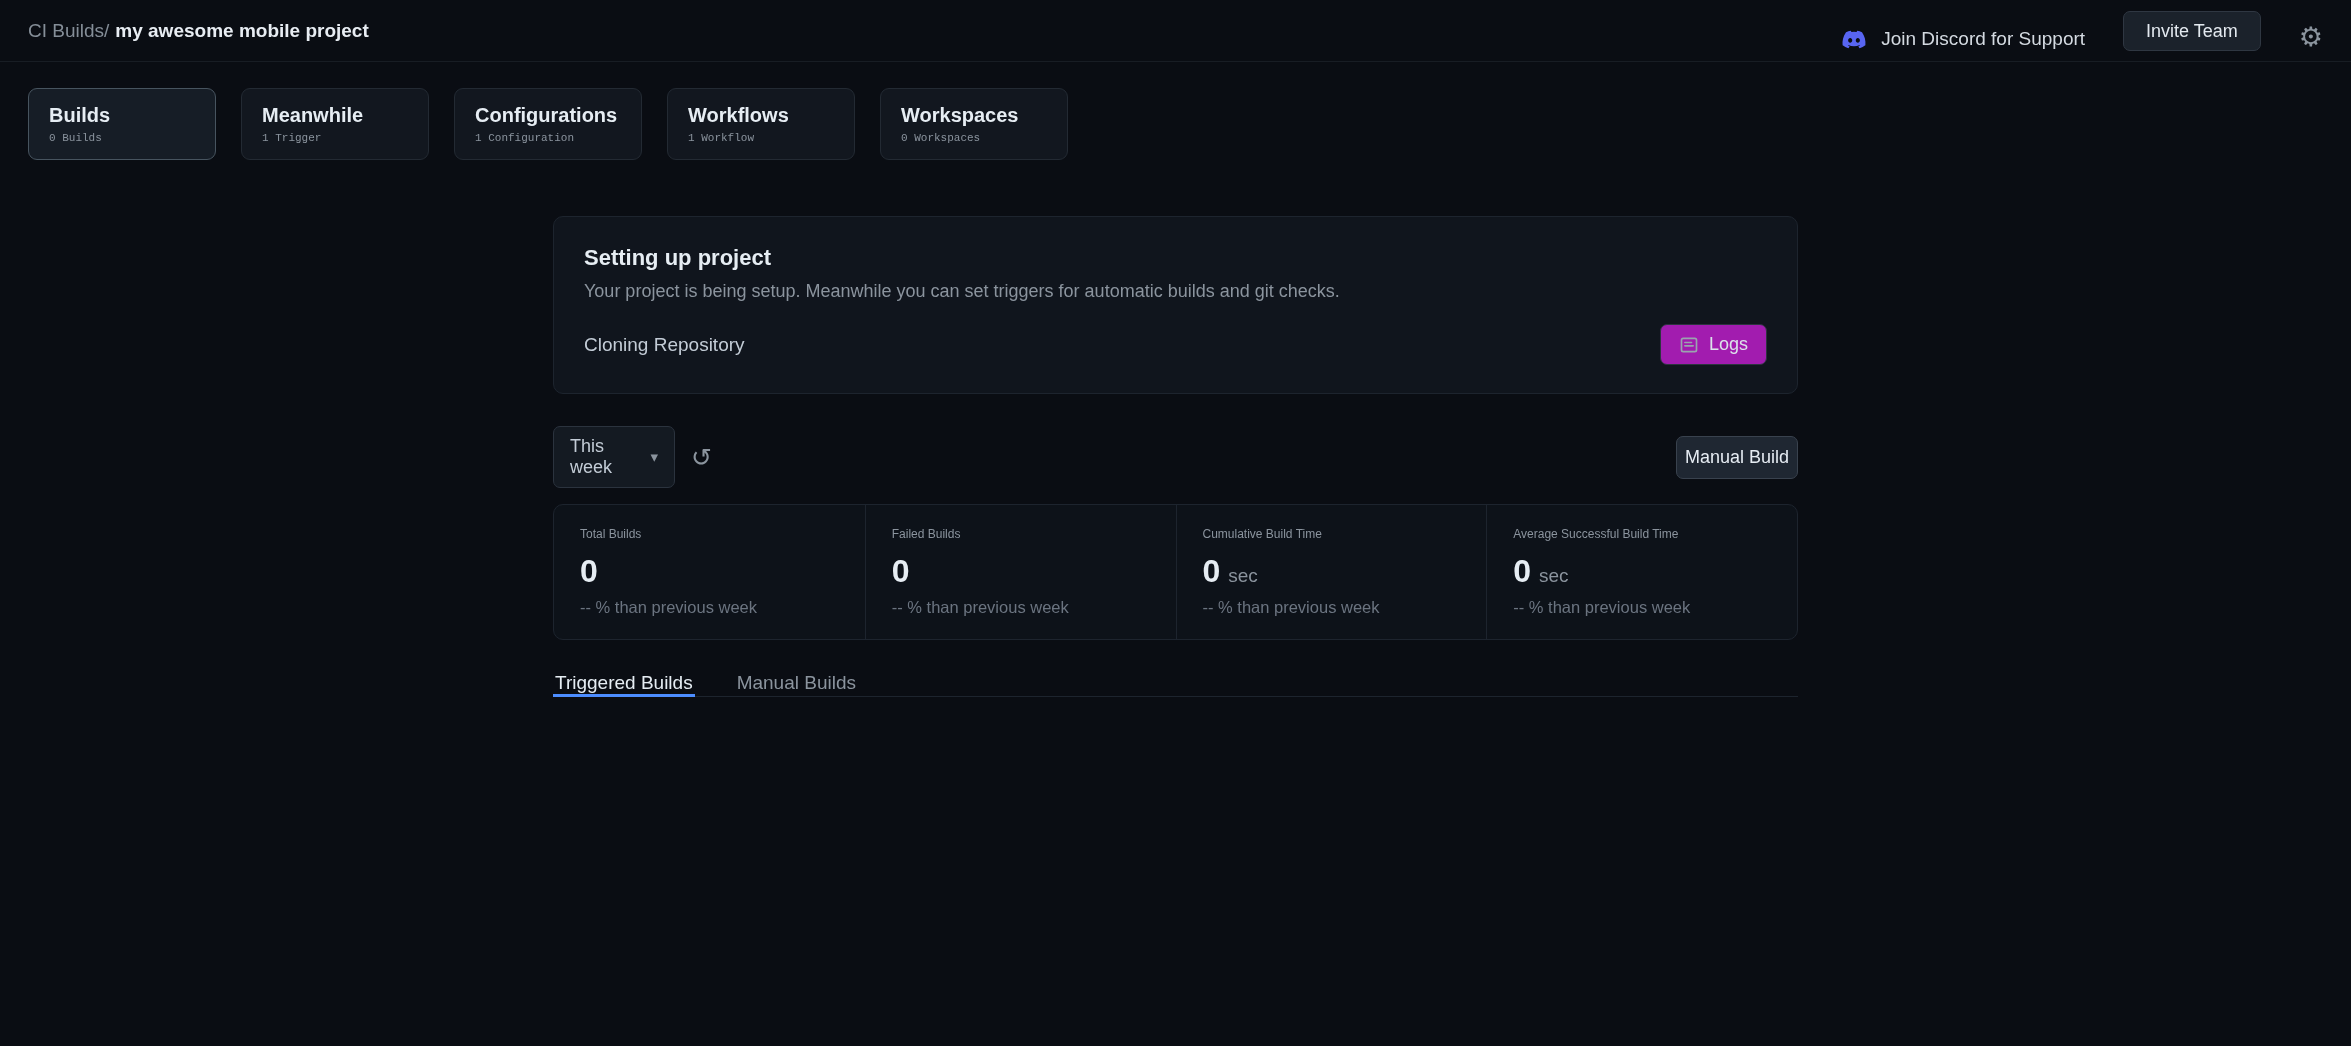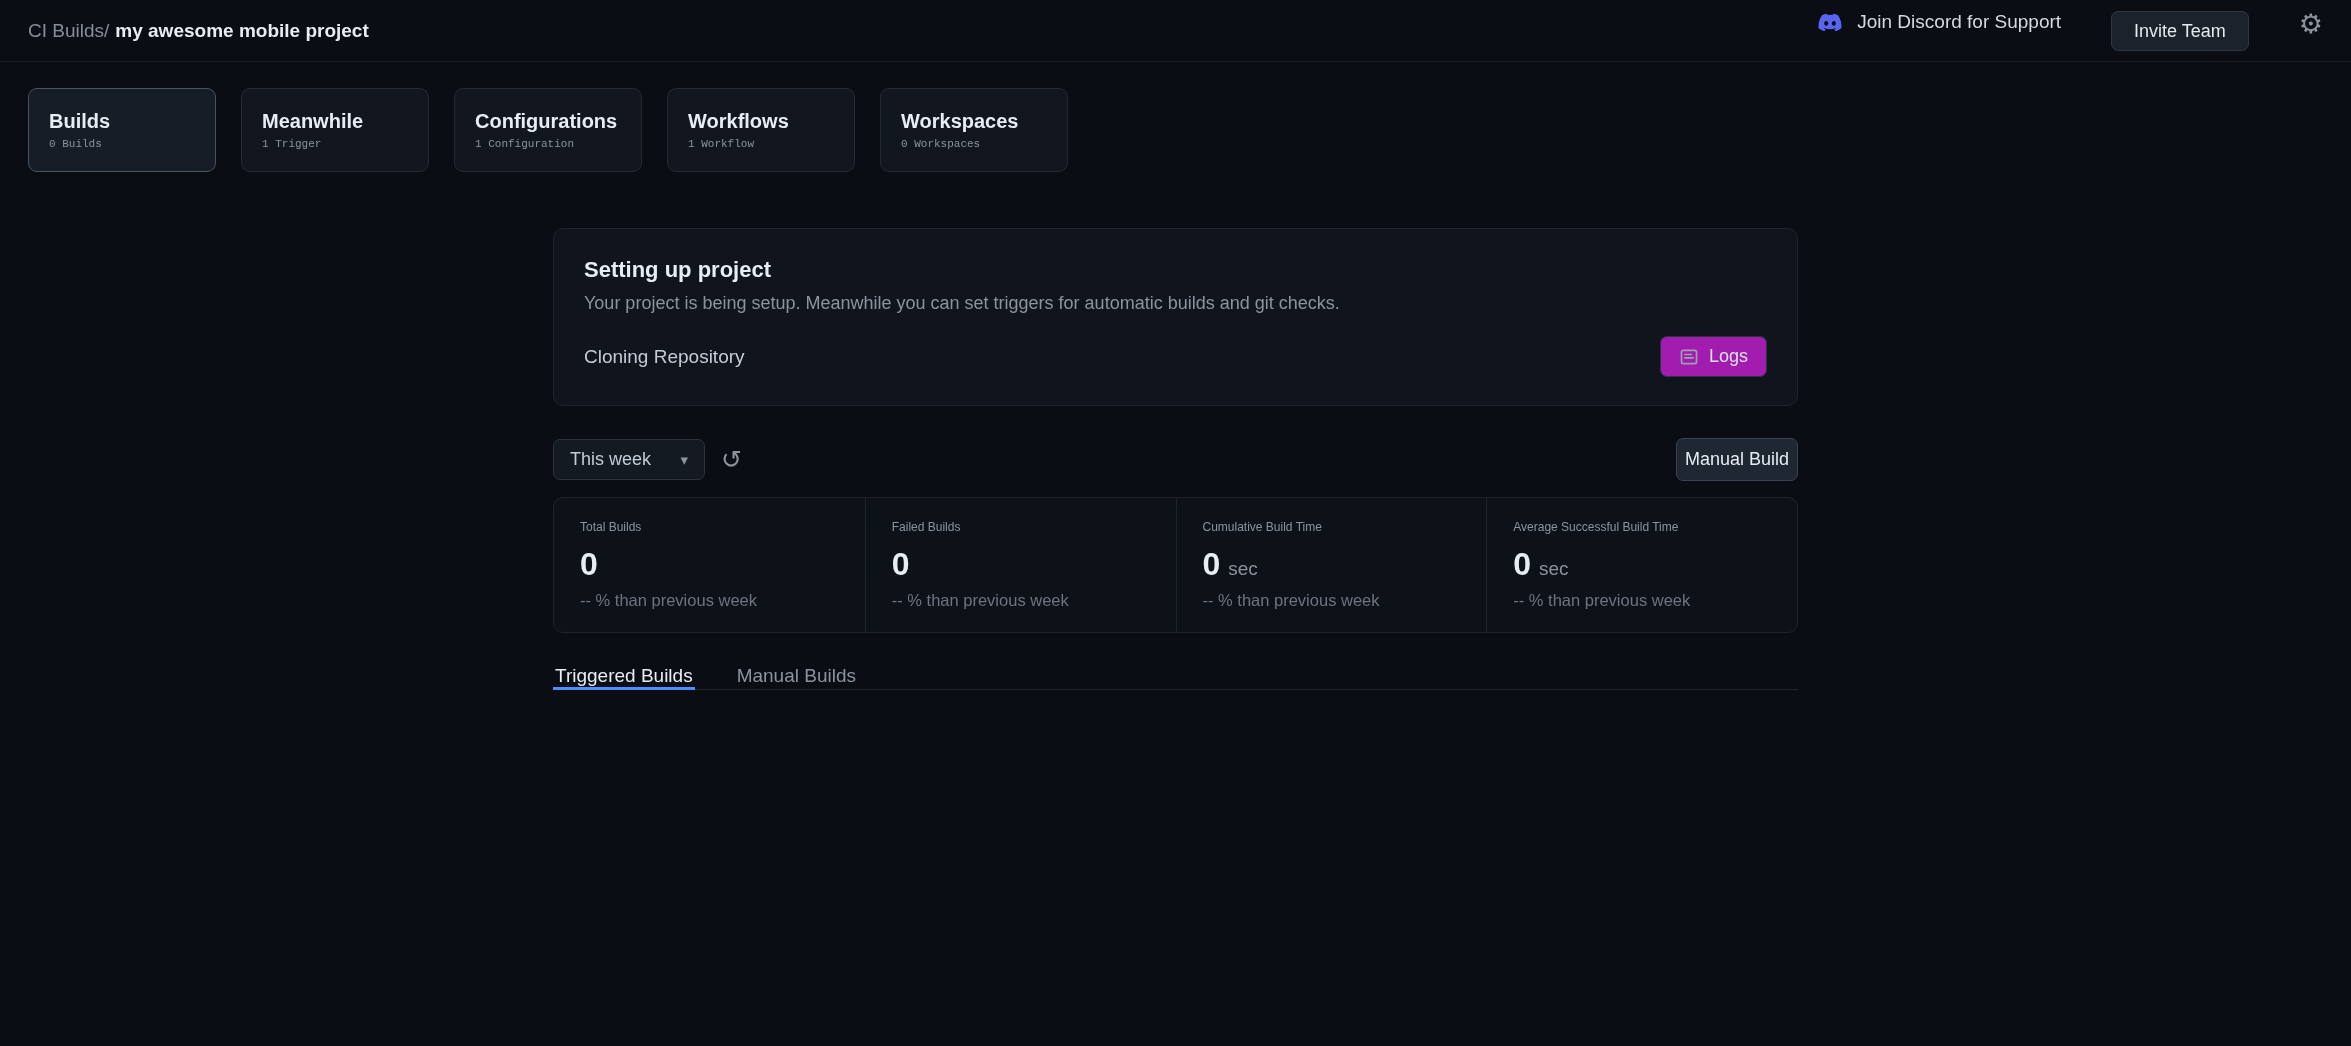--- a/index.html
+++ b/index.html
@@ -14,39 +14,39 @@
   
   .topbar {
     height: 62px;
     display: flex; align-items: center; justify-content: space-between;
     padding: 16px 28px;
     border-bottom: 1px solid #181d24;
   }
   .breadcrumb { font-size: 19px; display: flex; align-items: center; gap: 6px; }
   .breadcrumb .prefix { color: #858e98; }
   .breadcrumb .project { color: #e8edf3; font-weight: 600; }
-  .topbar-right { display: flex; align-items: flex-start; gap: 50px; }
+  .topbar-right { display: flex; align-items: flex-end; gap: 38px; }
   .discord-link { display: flex; align-items: center; gap: 12px; cursor: pointer; }
   .discord-link svg { width: 30px; height: 23px; fill: var(--discord); }
   .discord-link .label { font-size: 19px; color: #d4dae1; }
   .btn {
     display: inline-flex; align-items: center; gap: 10px;
     background: #1b222b; border: 1px solid #2f3742; border-radius: 7px;
     color: #e3e9ef; font-size: 18px; font-family: inherit;
     padding: 10px 22px; cursor: pointer; line-height: 1;
   }
   .gear-btn {
     background: none; border: none; cursor: pointer;
     color: #8b949e; font-size: 27px; line-height: 1;
   }
 
   
   .cards-row { display: flex; gap: 25px; padding: 26px 28px 0 28px; }
   .card {
-    width: 188px; height: 84px;
+    width: 188px; height: 72px;
     background: #12171f; border: 1px solid #232a33; border-radius: 9px;
     padding: 25px 20px;
     display: flex; flex-direction: column; justify-content: center; gap: 5px;
     cursor: pointer;
   }
   .card.active { border-color: #47545f; background: #161d26; }
   .card .card-title { font-size: 20px; font-weight: 600; color: #e6edf3; }
   .card .card-sub { font-size: 11px; color: #8b949e; font-family: Liberation Mono, monospace; }
 
   
@@ -73,21 +73,21 @@
     color: #dbe2ea; font-size: 18px; font-family: inherit;
     padding: 9px 18px; cursor: pointer;
   }
   .logs-btn svg { width: 20px; height: 20px; stroke: #9aa4ae; }
 
   
   .controls-row { display: flex; align-items: center; justify-content: space-between; margin-top: 32px; }
   .controls-left { display: flex; align-items: center; gap: 16px; }
   .week-select {
     display: inline-flex; align-items: center; justify-content: space-between;
-    width: 152px; padding: 9px 16px;
+    width: 122px; padding: 9px 16px;
     background: #141a22; border: 1px solid #2b333e; border-radius: 7px;
     color: #c3ccd6; font-size: 18px; cursor: pointer;
   }
   .week-select .chev { color: #8b949e; font-size: 15px; margin-left: 10px; }
   .refresh-btn {
     background: none; border: none; cursor: pointer;
     color: #8b949e; font-size: 25px; line-height: 1;
   }
   .manual-build-btn {
     background: #1f2732; border: 1px solid #39424e; border-radius: 7px;

